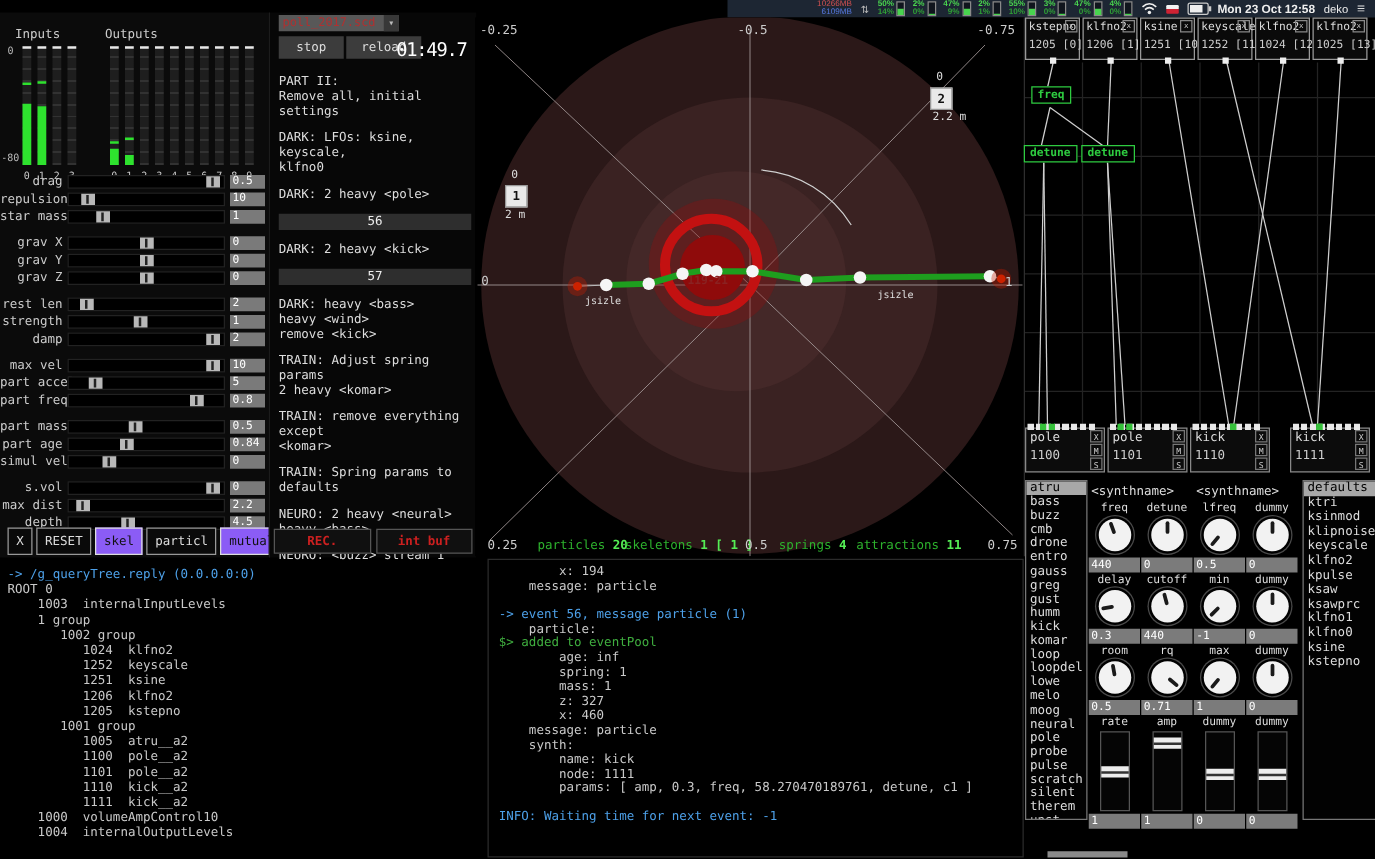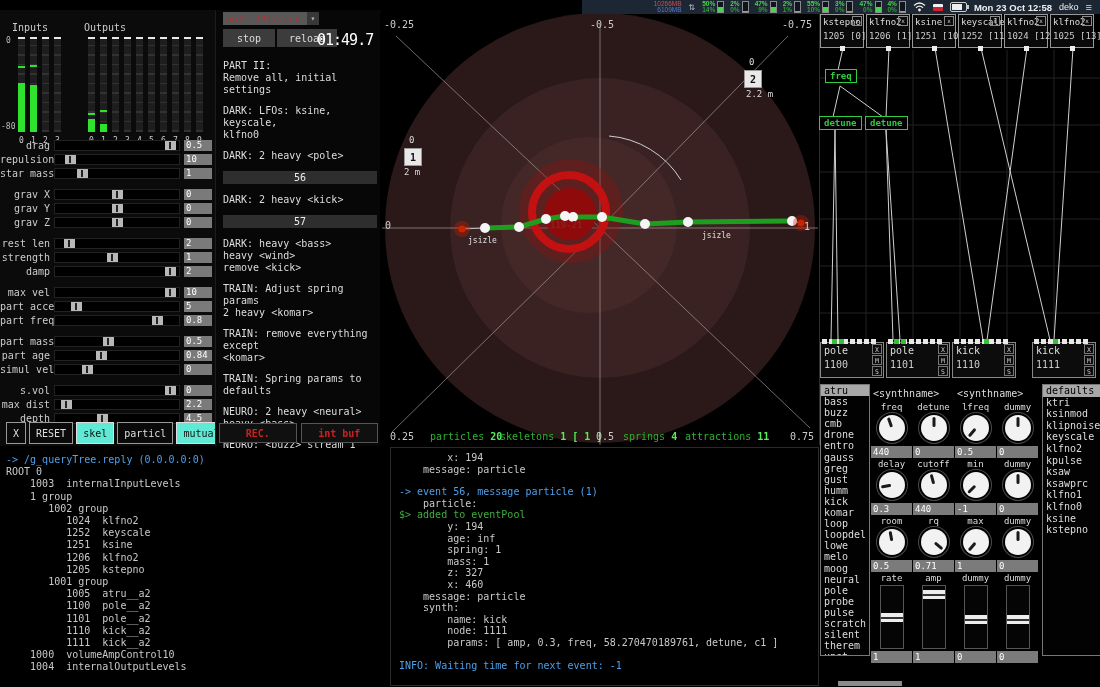--- a/index.html
+++ b/index.html
@@ -38,21 +38,21 @@
   .prow{display:flex;align-items:center;height:14px}
   .prow.gap{margin-top:7px}
   .plabel{width:50px;text-align:right;font-size:10px;color:#ccc;padding-right:4px;white-space:nowrap}
   .ptrack{position:relative;width:126px;height:11px;background:#000;border:1px solid #222;box-sizing:border-box}
   .phandle{position:absolute;top:0;bottom:0;left:calc(var(--pos,50%) - 5px);width:11px;background:#b8b8b8}
   .phandle:after{content:'';position:absolute;left:4px;top:1px;bottom:1px;width:2px;background:#222}
   .pval{margin-left:4px;width:26px;height:11px;background:#7a7a7a;color:#fff;font-size:9px;line-height:11px;padding-left:2px}
   .btnrow{position:absolute;left:6px;top:412px;display:flex;gap:3px}
   .pbtn{height:22px;border:1px solid #999;background:#0a0a0a;color:#ddd;font-size:10px;
         display:flex;align-items:center;justify-content:center;padding:0 6px;box-sizing:border-box}
-  .pbtn.active{background:#5eead4;color:#111;border-color:#ddd}
+  .pbtn.active{background:#8b5cf6;color:#111;border-color:#ddd}
   
   #mid{position:absolute;left:215px;top:10px;width:165px;height:436px;background:#070707;border-left:1px solid #1c1c1c}
   .dropdown{position:absolute;left:7px;top:2px;width:96px;height:13px;background:#585858;display:flex;align-items:center}
   .dropdown .dtext{flex:1;color:#b03030;font-size:9.5px;padding-left:3px;white-space:nowrap;overflow:hidden}
   .dropdown .darrow{width:12px;height:13px;background:#383838;color:#bbb;font-size:8px;text-align:center;line-height:13px}
   .tbtn{position:absolute;height:18px;background:#3c3c3c;color:#ddd;font-size:10px;
         display:flex;align-items:center;justify-content:center}
   #stop-btn{left:7px;top:19px;width:52px}
   #reload-btn{left:61px;top:19px;width:60px}
   .time{position:absolute;left:101px;top:21px;font-size:15px;color:#fff;letter-spacing:-1px}
@@ -1054,21 +1054,20 @@
       <div class="tl w">    message: particle</div>
 
       <div class="tl w"></div>
 
       <div class="tl b">-&gt; event 56, message particle (1)</div>
 
       <div class="tl w">    particle:</div>
 
       <div class="tl g">$&gt; added to eventPool</div>
 
-      <div class="tl w">        y: 194</div>
 
       <div class="tl w">        age: inf</div>
 
 
       <div class="tl w">        spring: 1</div>
 
       <div class="tl w">        mass: 1</div>
 
       <div class="tl w">        z: 327</div>
 

